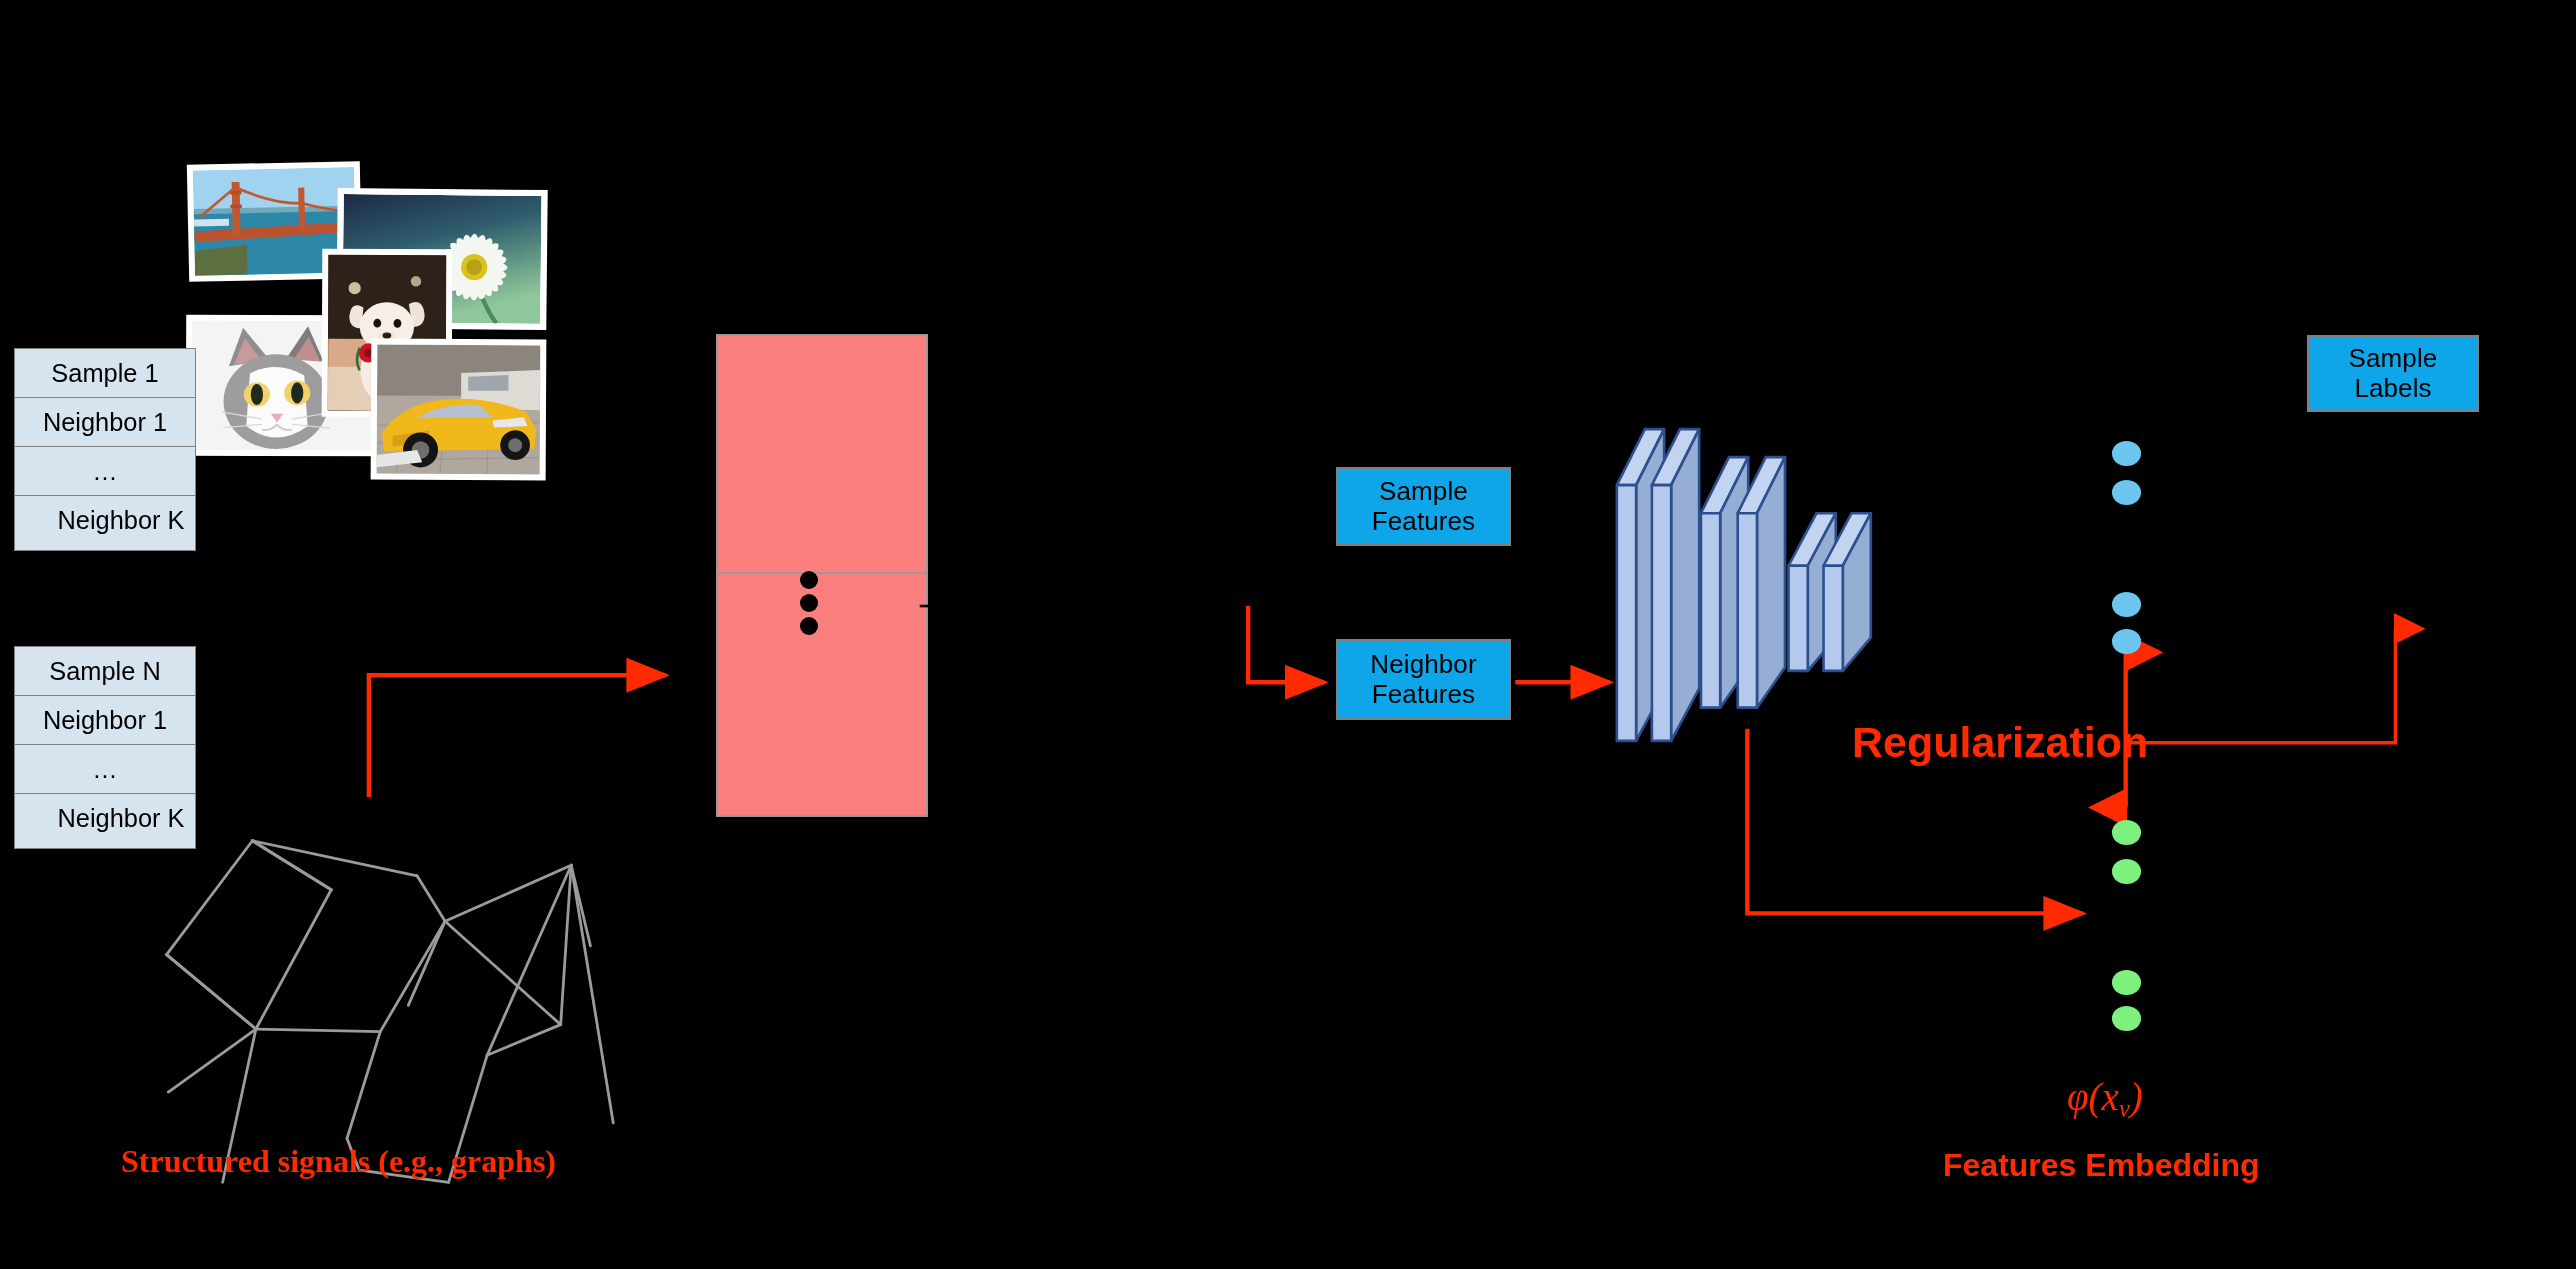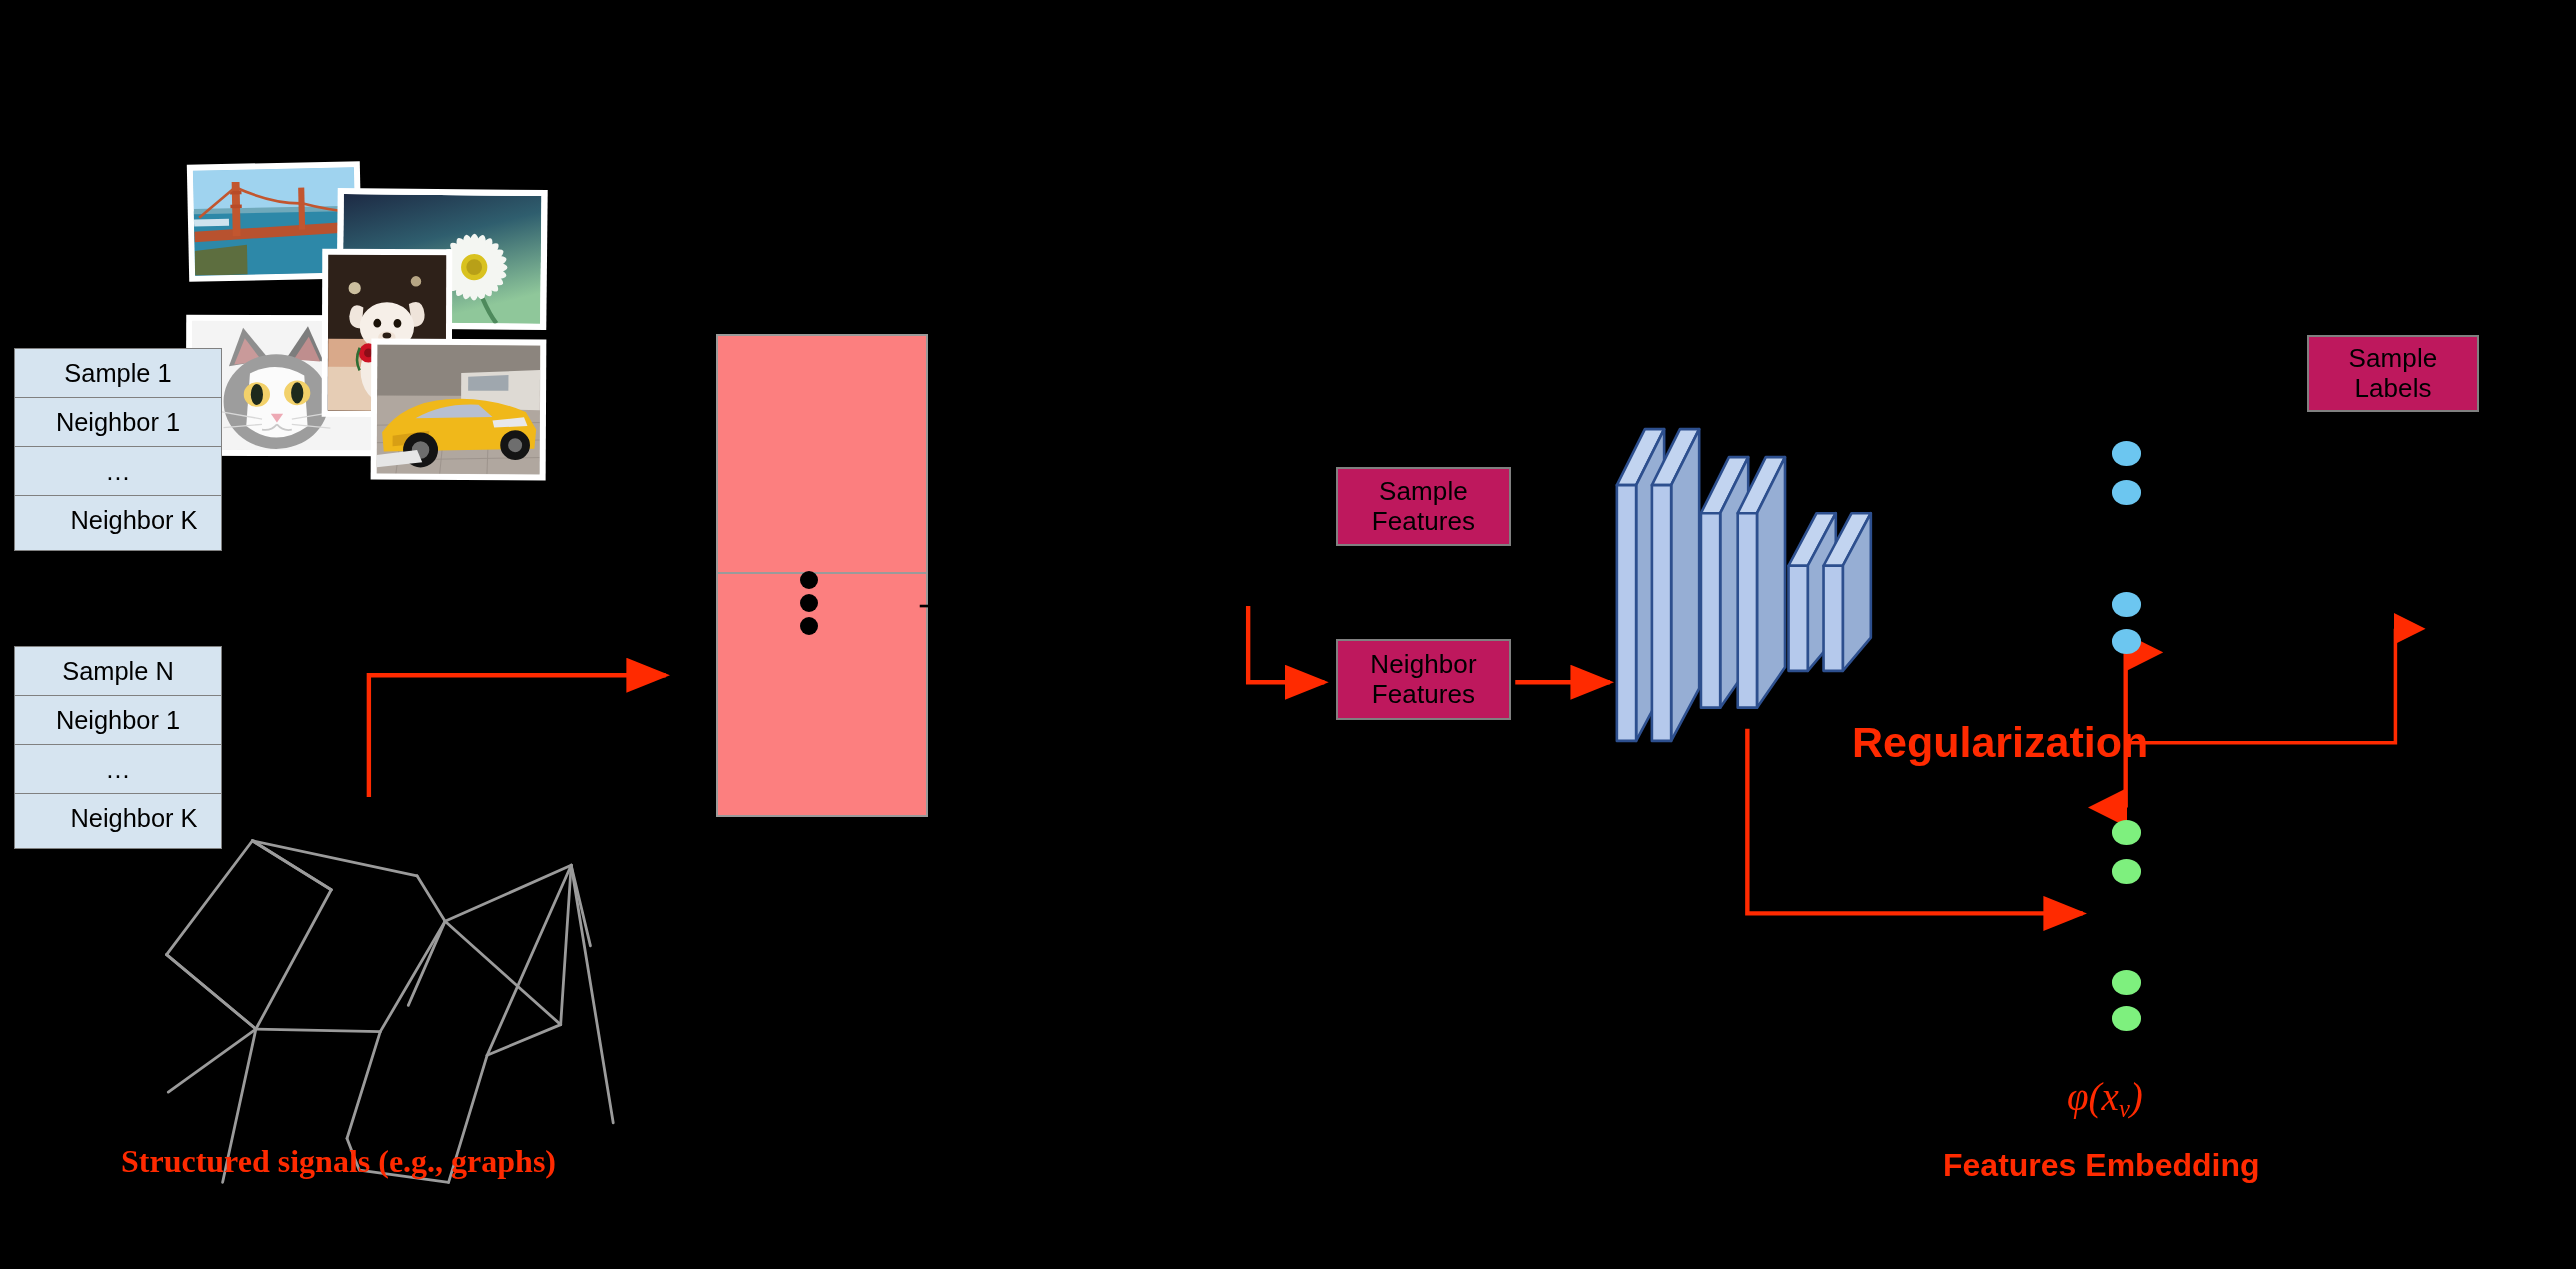--- a/index.html
+++ b/index.html
@@ -5,31 +5,31 @@
   html,body{margin:0;padding:0;background:#000;}
   body{width:2576px;height:1269px;position:relative;overflow:hidden;
        font-family:"Liberation Sans",sans-serif;}
   .stage{position:absolute;inset:0;}
 
   
   .photo{position:absolute;background:#fff;box-shadow:0 0 0 0 #000;}
   .photo .inner{position:absolute;inset:6.1px;overflow:hidden;}
 
   
-  .lbox{position:absolute;background:#be185d;border:2.6px solid #808080;
+  .lbox{position:absolute;background:#0ea5e9;border:2.6px solid #808080;
         box-sizing:border-box;display:flex;align-items:center;
         justify-content:center;text-align:center;color:#000;
         font-size:26px;line-height:1.12;letter-spacing:0.1px;}
 
   
   #table-panel{position:absolute;left:716px;top:334px;width:212px;height:240px;
      background:#fc7f7f;border:2.6px solid #9a9a9a;box-sizing:border-box;}
   #table-panel2{position:absolute;left:716px;top:574px;width:212px;height:243px;
      background:#fc7f7f;border:2.6px solid #9a9a9a;border-top:none;box-sizing:border-box;}
-  .grp{position:absolute;left:14px;width:208px;border:1.8px solid #808080;
+  .grp{position:absolute;left:14px;width:182px;border:1.8px solid #808080;
        box-sizing:border-box;background:#d6e4f0;}
   .grow{height:49px;border-bottom:1.8px solid #808080;box-sizing:border-box;
         display:flex;align-items:center;justify-content:center;
         font-size:25.4px;color:#000;background:#d6e4f0;}
   .grow:last-child{border-bottom:none;padding-left:32px;}
 
   .vdots{position:absolute;left:800px;top:571px;width:19px;}
   .vdots i{display:block;width:18.4px;height:18.4px;border-radius:50%;
            background:#000;margin-bottom:4.4px;}
 

